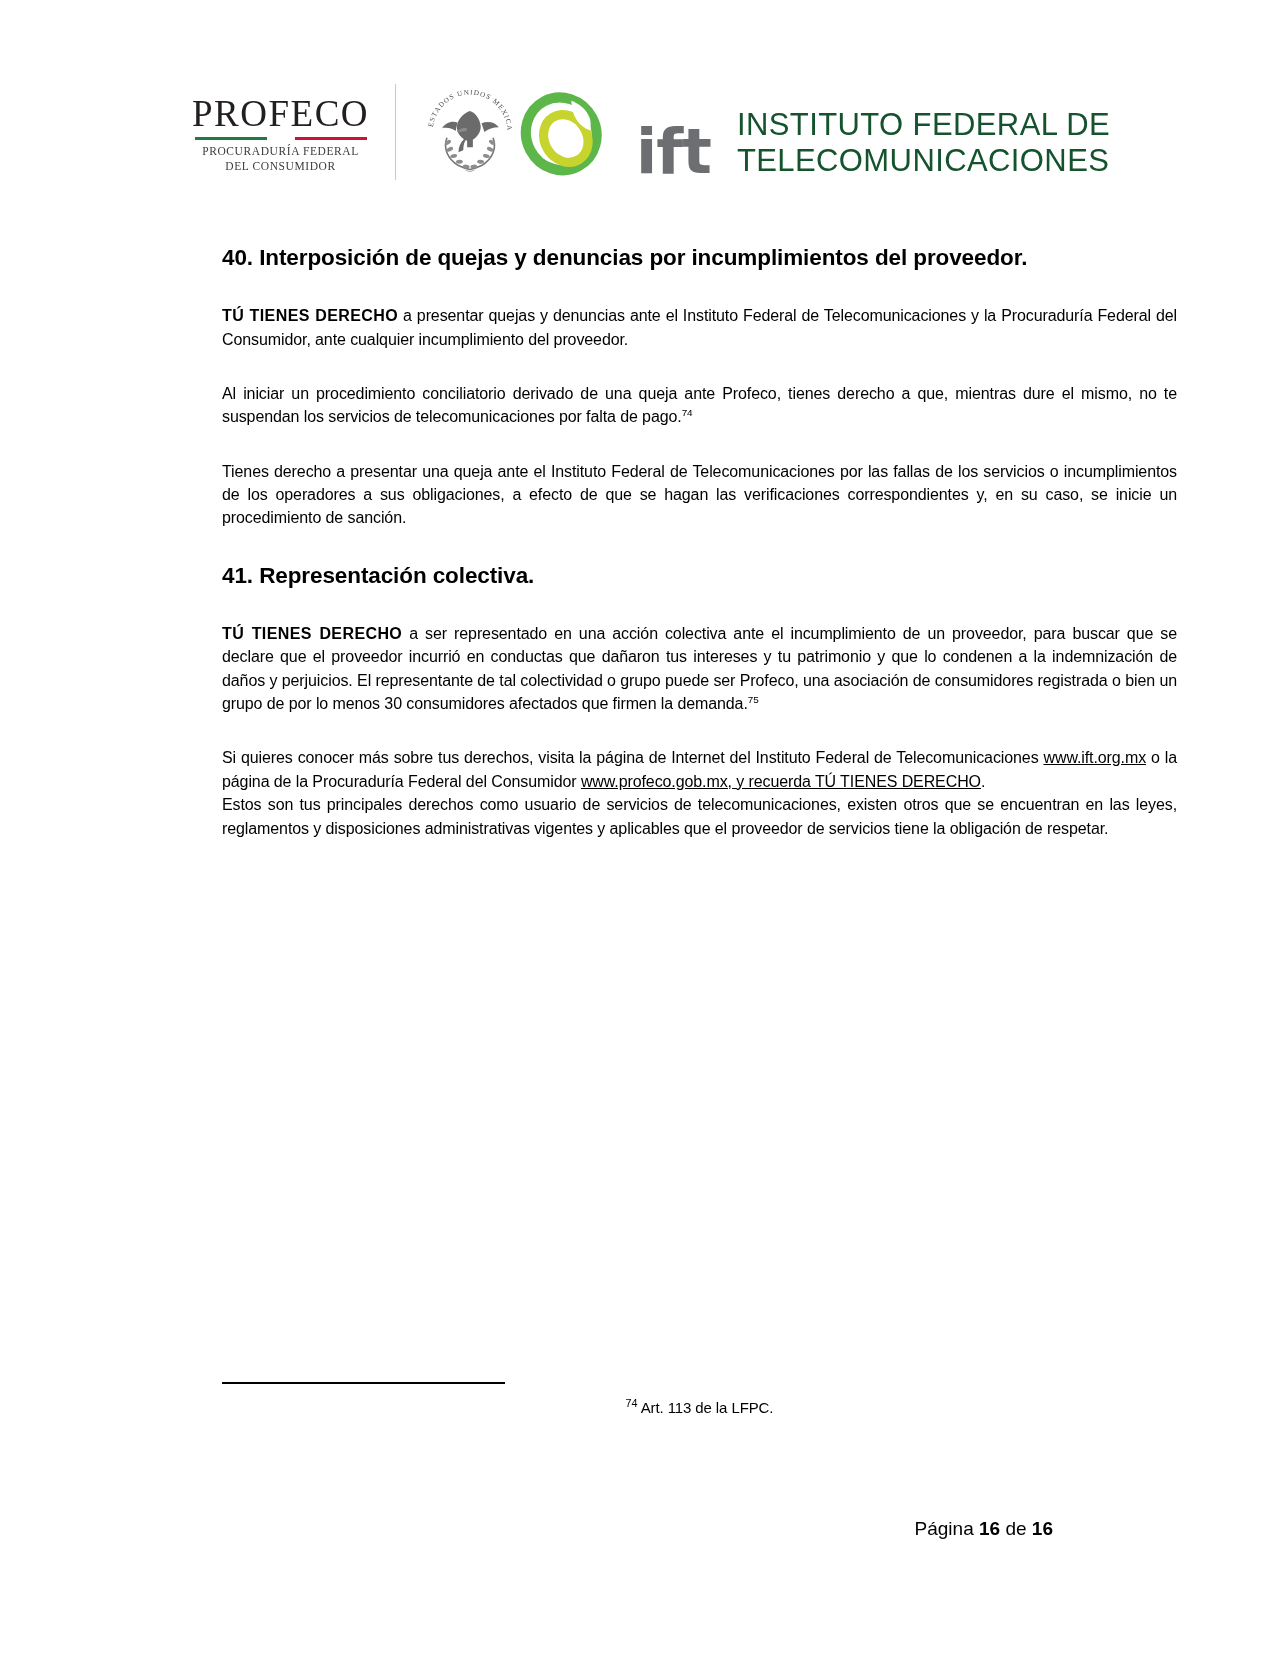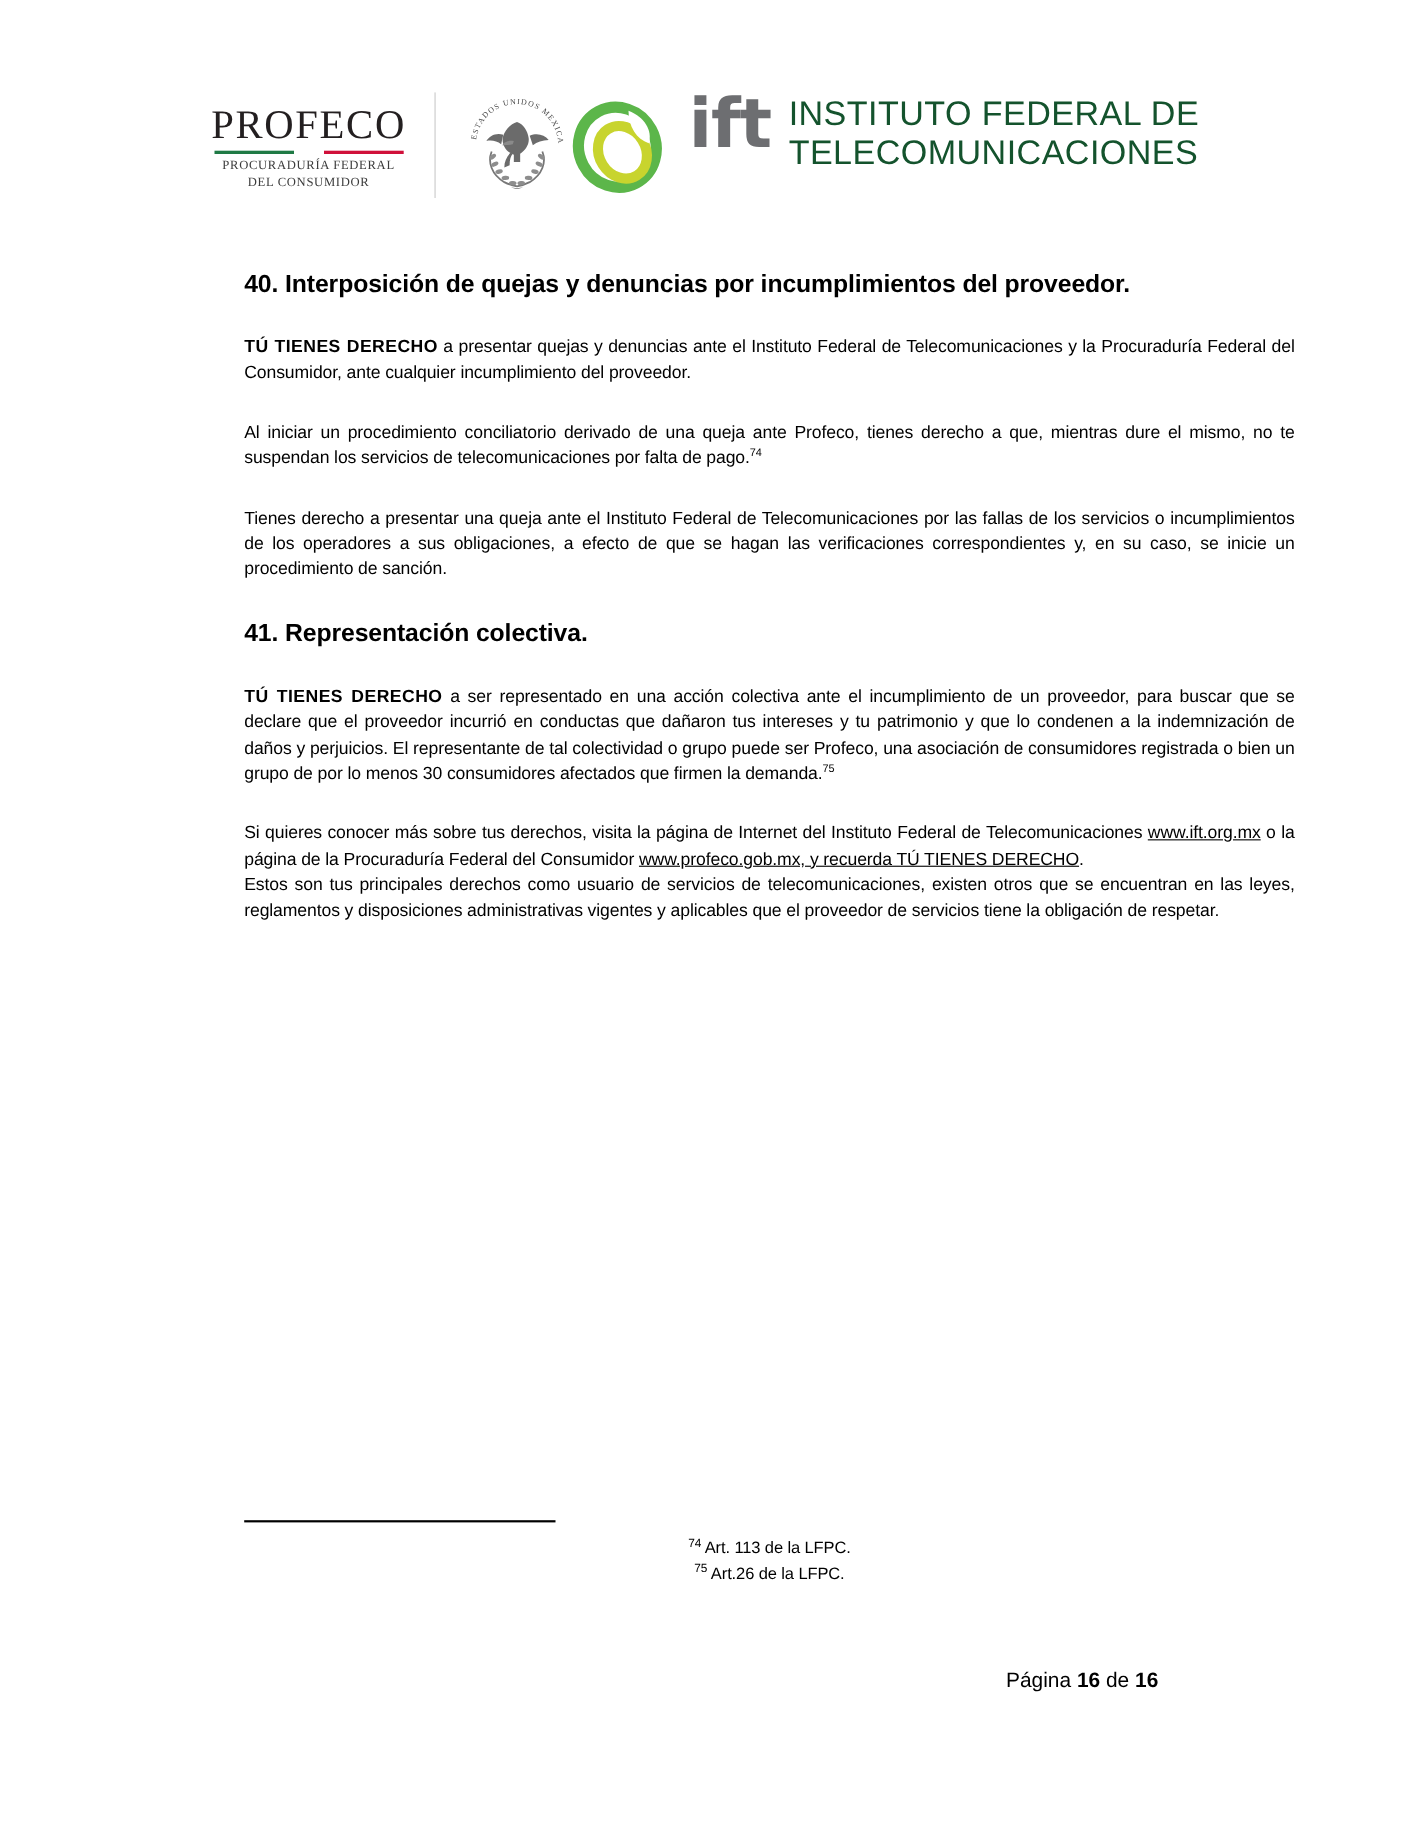--- a/index.html
+++ b/index.html
@@ -81,22 +81,22 @@
   }
   .escudo {
     width: 96px;
     height: 96px;
     display: block;
   }
 
   
   .ift-lockup {
     display: flex;
-    align-items: flex-start;
-    gap: 16px;
+    align-items: flex-end;
+    gap: 26px;
   }
   .ift-mark { width: 92px; height: 92px; display:block; }
   .ift-word {
     font-size: 62px;
     font-weight: bold;
     color: #6d6e71;
     line-height: 0.86;
     letter-spacing: -1px;
     font-family: "DejaVu Sans", sans-serif;
   }
@@ -269,18 +269,17 @@
 
     <p class="para last-para"><span>Si quieres conocer más sobre tus derechos, visita la página de Internet del Instituto Federal de Telecomunicaciones </span><span class="u">www.ift.org.mx</span><span> o la página de la Procuraduría Federal del Consumidor </span><span class="u">www.profeco.gob.mx, y recuerda TÚ TIENES DERECHO</span><span>.</span></p>
 
     <p class="para">Estos son tus principales derechos como usuario de servicios de telecomunicaciones, existen otros que se encuentran en las leyes, reglamentos y disposiciones administrativas vigentes y aplicables que el proveedor de servicios tiene la obligación de respetar.</p>
 
   </div>
 
   <div class="footnotes">
     <div class="fn-rule"></div>
     <div class="fn-line"><sup>74</sup><span> Art. 113 de la LFPC.</span></div>
-    <div class="fn-line"><sup>75</sup><span> Art.26 de la LFPC.</span></div>
   </div>
 
   <div class="page-footer"><span>Página </span><span class="b">16</span><span> de </span><span class="b">16</span></div>
 
 </div>
 
 </body></html>

